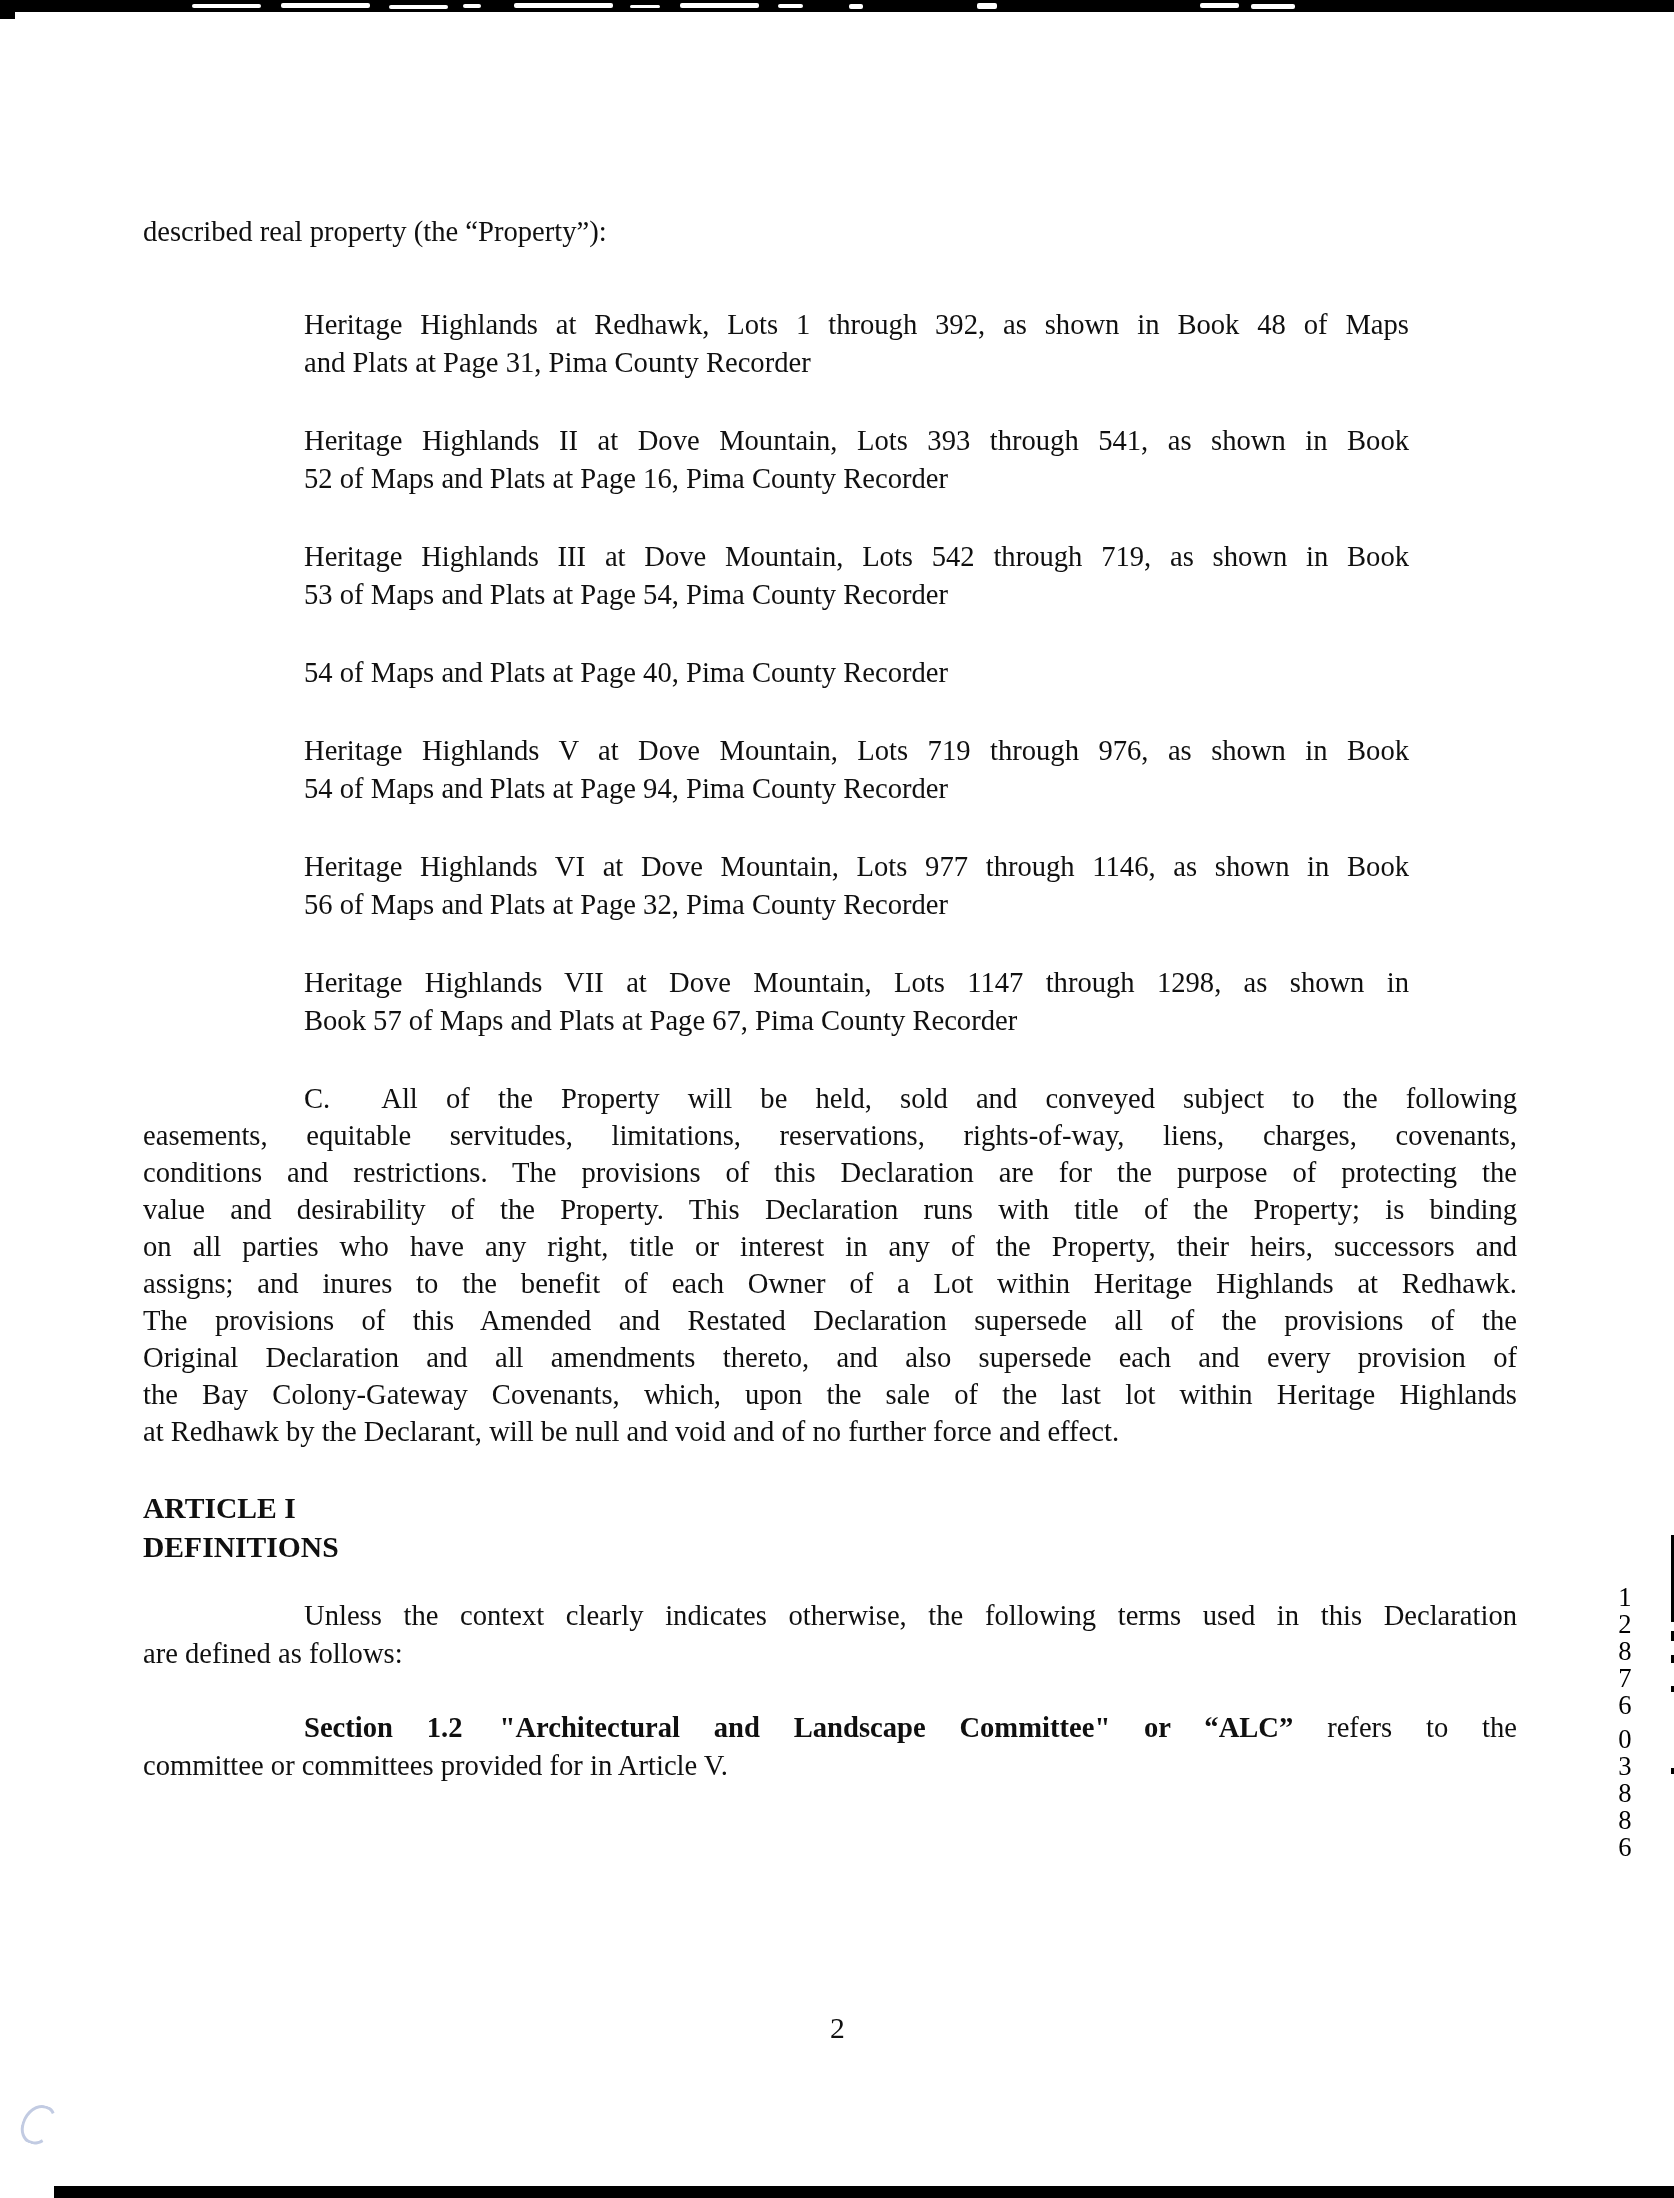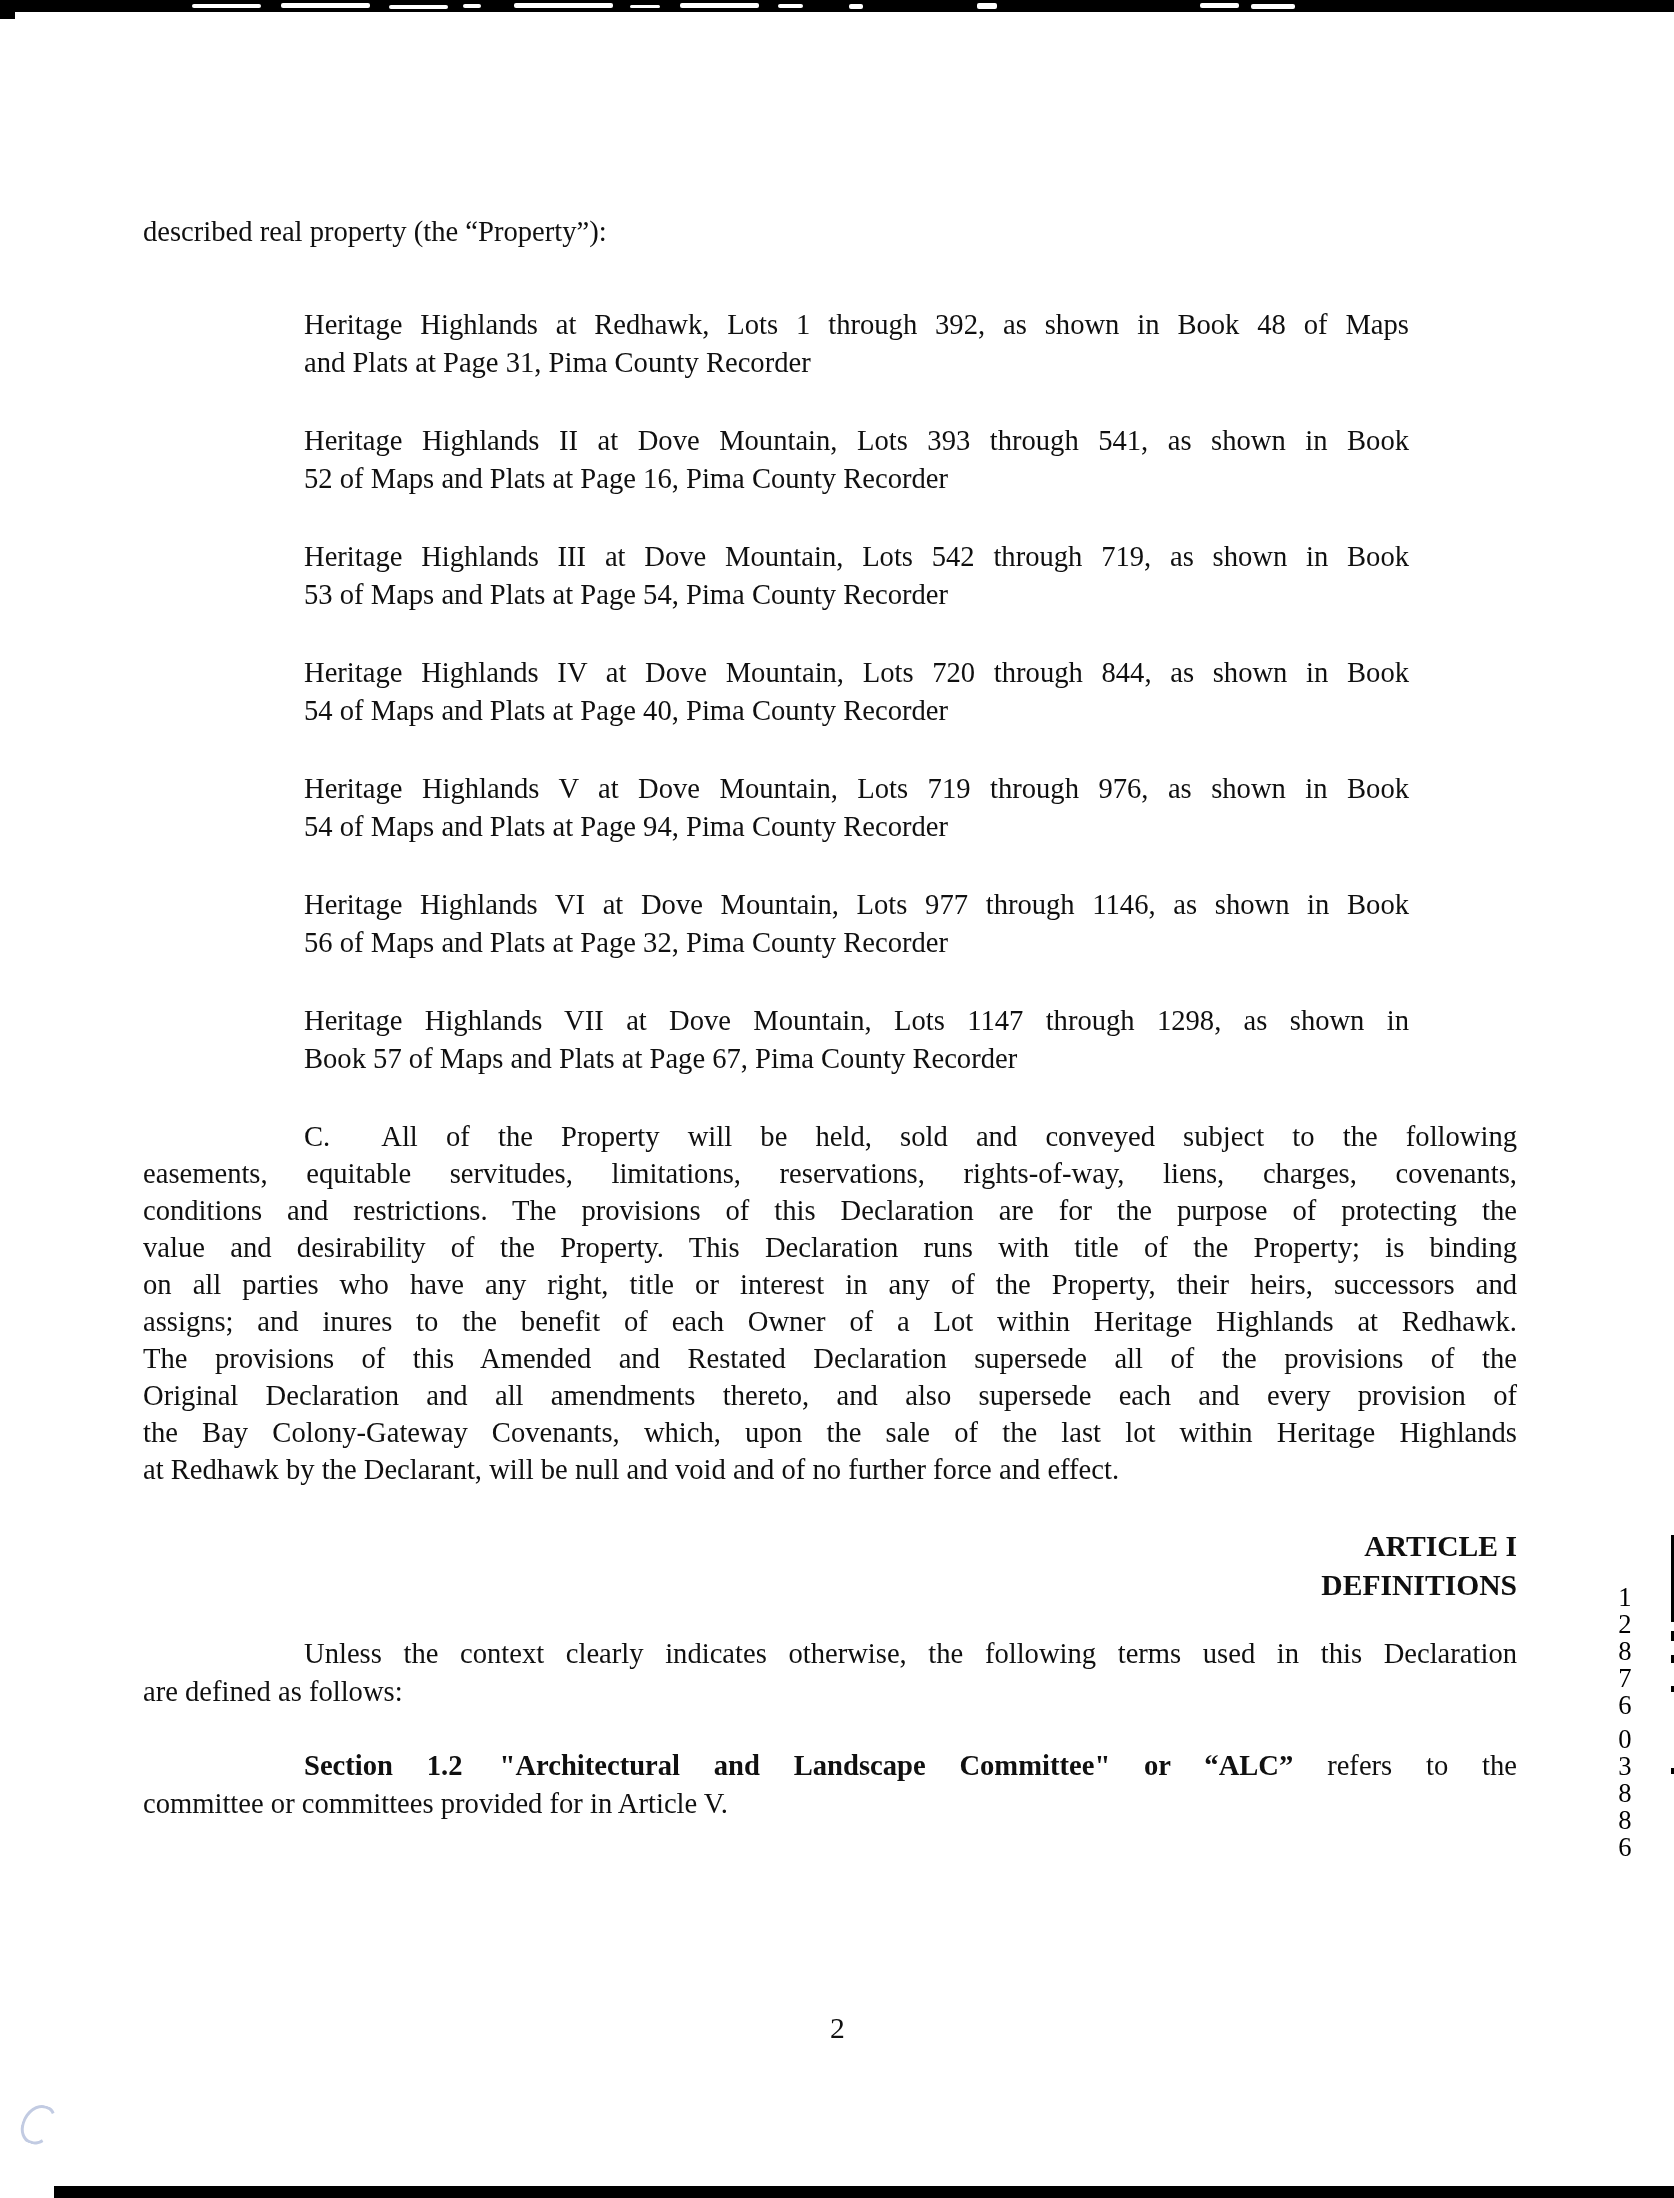--- a/index.html
+++ b/index.html
@@ -20,21 +20,21 @@
   .content{position:absolute;left:143px;top:213px;width:1374px;font-size:28.6px;line-height:38px;}
   .jl{white-space:nowrap;text-align:justify;text-align-last:justify;}
   .ll{text-align-last:left;}
   .intro{margin:0 0 55px 0;}
   .block{margin:0 0 40px 161px;width:1105px;}
   .para-c{line-height:37px;}
   .pad-indent{padding-left:161px;}
   .tab52{display:inline-block;width:51px;}
   .tab38{display:inline-block;width:37px;}
   b{font-weight:bold;}
-  .article{text-align:right;font-weight:bold;font-size:29.6px;line-height:39px;}
+  .article{text-align:left;font-weight:bold;font-size:29.6px;line-height:39px;}
   .article.first{margin-top:39px;}
   .def-intro{margin-top:29.6px;}
   .section1{margin-top:41px;}
   .section2{margin-top:36px;}
 
   
   .stamp-group{position:absolute;left:1609px;writing-mode:vertical-rl;text-orientation:upright;
                font-size:26.6px;letter-spacing:-3px;color:#000;}
   .stamp-g1{top:1582px;}
   .stamp-g2{top:1724px;}
@@ -83,21 +83,20 @@
     </div>
     <div class="block">
       <div class="jl">Heritage Highlands II at Dove Mountain, Lots 393 through 541, as shown in Book</div>
       <div class="jl ll">52 of Maps and Plats at Page 16, Pima County Recorder</div>
     </div>
     <div class="block">
       <div class="jl">Heritage Highlands III at Dove Mountain, Lots 542 through 719, as shown in Book</div>
       <div class="jl ll">53 of Maps and Plats at Page 54, Pima County Recorder</div>
     </div>
     <div class="block">
-      <div class="jl">Heritage Highlands IV at Dove Mountain, Lots 720 through 844, as shown in Book</div>
       <div class="jl ll">54 of Maps and Plats at Page 40, Pima County Recorder</div>
     </div>
     <div class="block">
       <div class="jl">Heritage Highlands V at Dove Mountain, Lots 719 through 976, as shown in Book</div>
       <div class="jl ll">54 of Maps and Plats at Page 94, Pima County Recorder</div>
     </div>
     <div class="block">
       <div class="jl">Heritage Highlands VI at Dove Mountain, Lots 977 through 1146, as shown in Book</div>
       <div class="jl ll">56 of Maps and Plats at Page 32, Pima County Recorder</div>
     </div>

